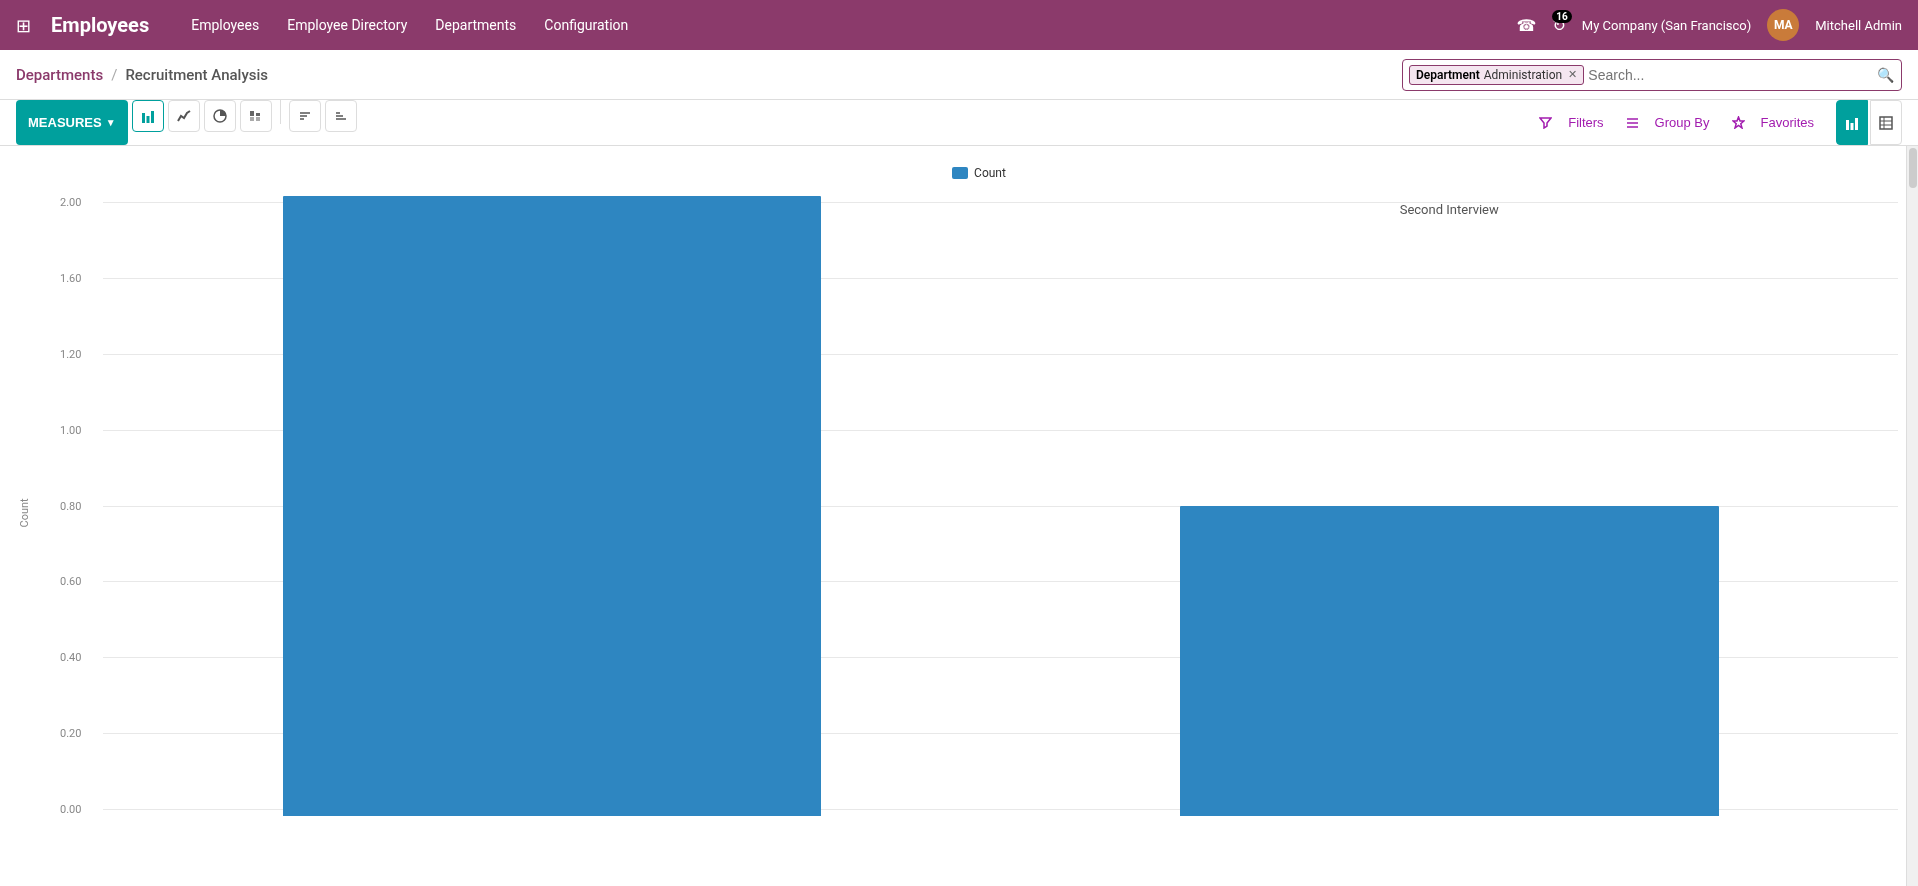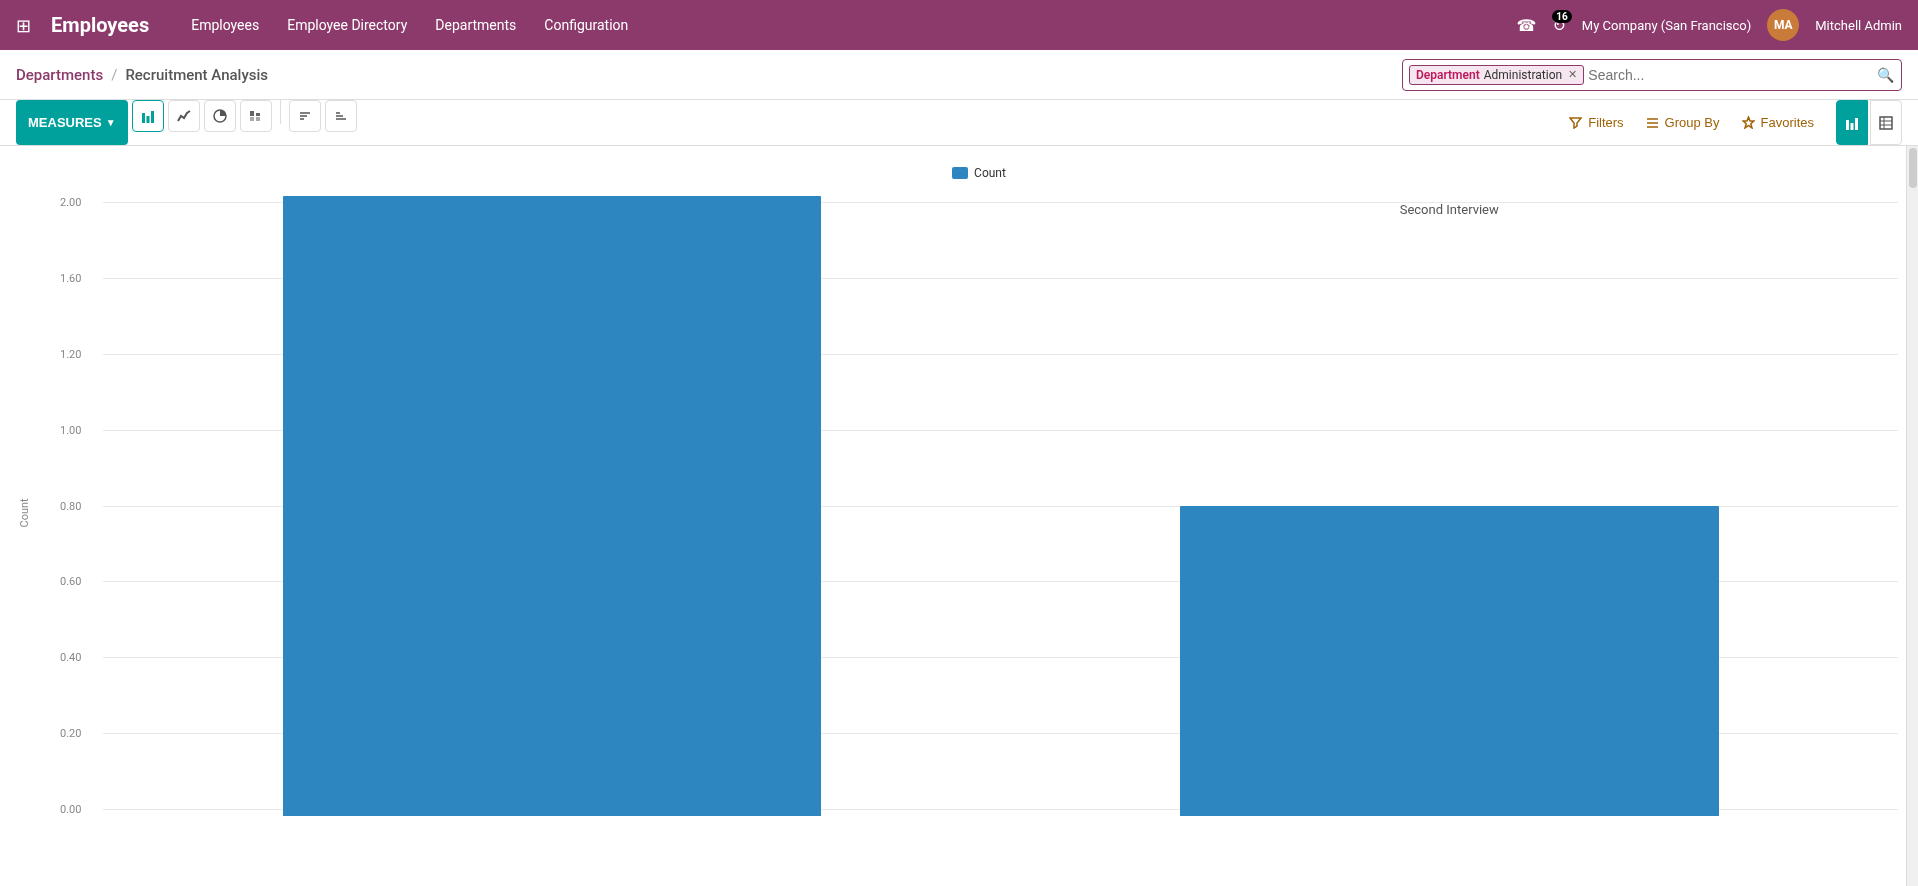--- a/index.html
+++ b/index.html
@@ -134,21 +134,21 @@
       align-items: center;
       gap: 4px;
       background: #f5e6f0;
       border: 1px solid #8b3a6b;
       border-radius: 3px;
       padding: 2px 6px;
       font-size: 12px;
       margin-right: 4px;
     }
     .search-filter-label {
-      color: #be185d;
+      color: #000000;
       font-weight: 600;
     }
     .search-filter-value { color: #333; }
     .search-filter-close {
       color: #666;
       cursor: pointer;
       font-size: 11px;
       margin-left: 2px;
     }
     .search-input {
@@ -212,25 +212,25 @@
       margin-left: auto;
       display: flex;
       align-items: center;
       gap: 2px;
     }
     .filter-btn {
       background: transparent;
       border: none;
       padding: 5px 10px;
       cursor: pointer;
-      color: #a16207;
+      color: #a21caf;
       font-size: 13px;
       display: flex;
       align-items: center;
-      gap: 6px;
+      gap: 16px;
       border-radius: 4px;
     }
 
     .view-toggle {
       display: flex;
       gap: 2px;
       margin-left: 8px;
     }
     .view-btn {
       background: transparent;

